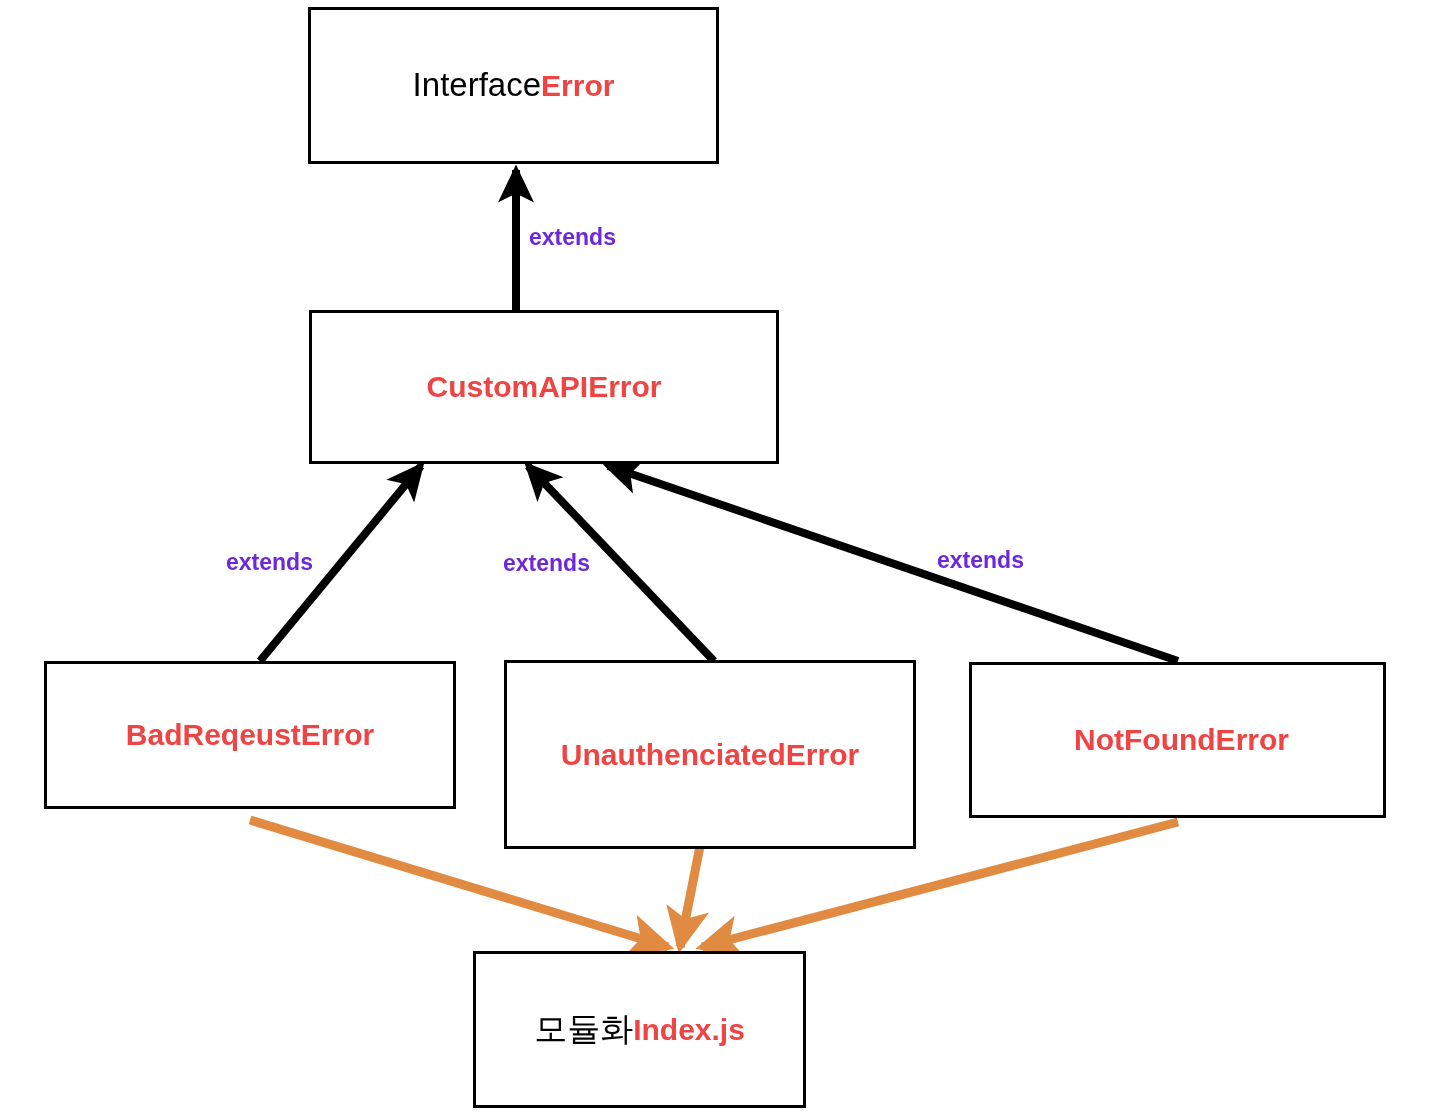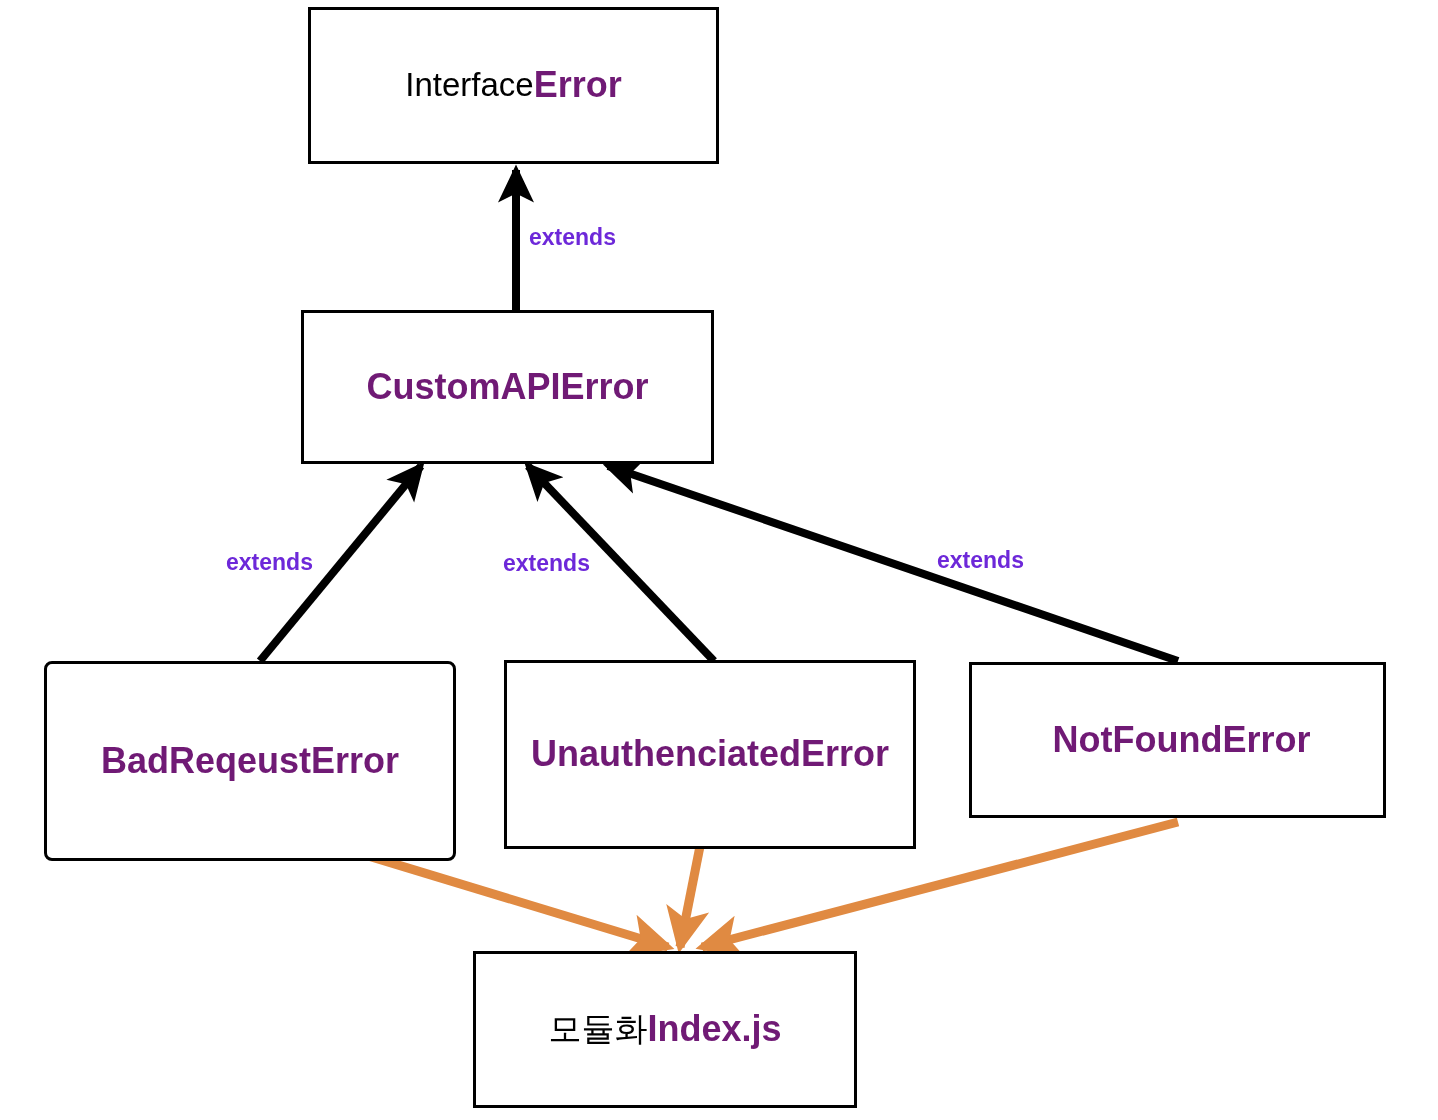--- a/index.html
+++ b/index.html
@@ -39,22 +39,22 @@
     z-index: 3;
   }
   .node-line-regular {
     font-weight: 400;
     font-size: 33px;
     color: #000000;
     display: block;
   }
   .node-line-bold {
     font-weight: 700;
-    font-size: 36px;
-    color: #701a75;
+    font-size: 30px;
+    color: #ef4444;
     display: block;
   }
   .edge-label {
     position: absolute;
     font-weight: 700;
     font-size: 23px;
     color: #6d28d9;
     white-space: nowrap;
     z-index: 4;
   }
@@ -87,37 +87,37 @@
     <line x1="706" y1="816" x2="680" y2="947" stroke="#e08a42" stroke-width="9" marker-end="url(#arrow-orange)"></line>
 
     <line x1="1178" y1="822" x2="702" y2="947" stroke="#e08a42" stroke-width="9" marker-end="url(#arrow-orange)"></line>
   </svg>
 
   <div class="node-box" style="left:308px; top:7px; width:411px; height:157px;">
     <span class="node-line-regular">Interface</span>
     <span class="node-line-bold">Error</span>
   </div>
 
-  <div class="node-box" style="left:301px; top:310px; width:413px; height:154px;">
+  <div class="node-box" style="left:309px; top:310px; width:470px; height:154px;">
     <span class="node-line-bold">CustomAPIError</span>
   </div>
 
-  <div class="node-box" style="left:44px; top:661px; width:412px; height:200px;border-radius:8px;">
+  <div class="node-box" style="left:44px; top:661px; width:412px; height:148px;">
     <span class="node-line-bold">BadReqeustError</span>
   </div>
 
   <div class="node-box" style="left:504px; top:660px; width:412px; height:189px;">
     <span class="node-line-bold">UnauthenciatedError</span>
   </div>
 
   <div class="node-box" style="left:969px; top:662px; width:417px; height:156px;padding-left:8px;">
     <span class="node-line-bold">NotFoundError</span>
   </div>
 
-  <div class="node-box" style="left:473px; top:951px; width:384px; height:157px;">
+  <div class="node-box" style="left:473px; top:951px; width:333px; height:157px;">
     <span class="node-line-regular">모듈화</span>
     <span class="node-line-bold">Index.js</span>
   </div>
 
   <span class="edge-label" style="left:529px; top:224px;">extends</span>
 
   <span class="edge-label" style="left:226px; top:549px;">extends</span>
 
   <span class="edge-label" style="left:503px; top:550px;">extends</span>
 

